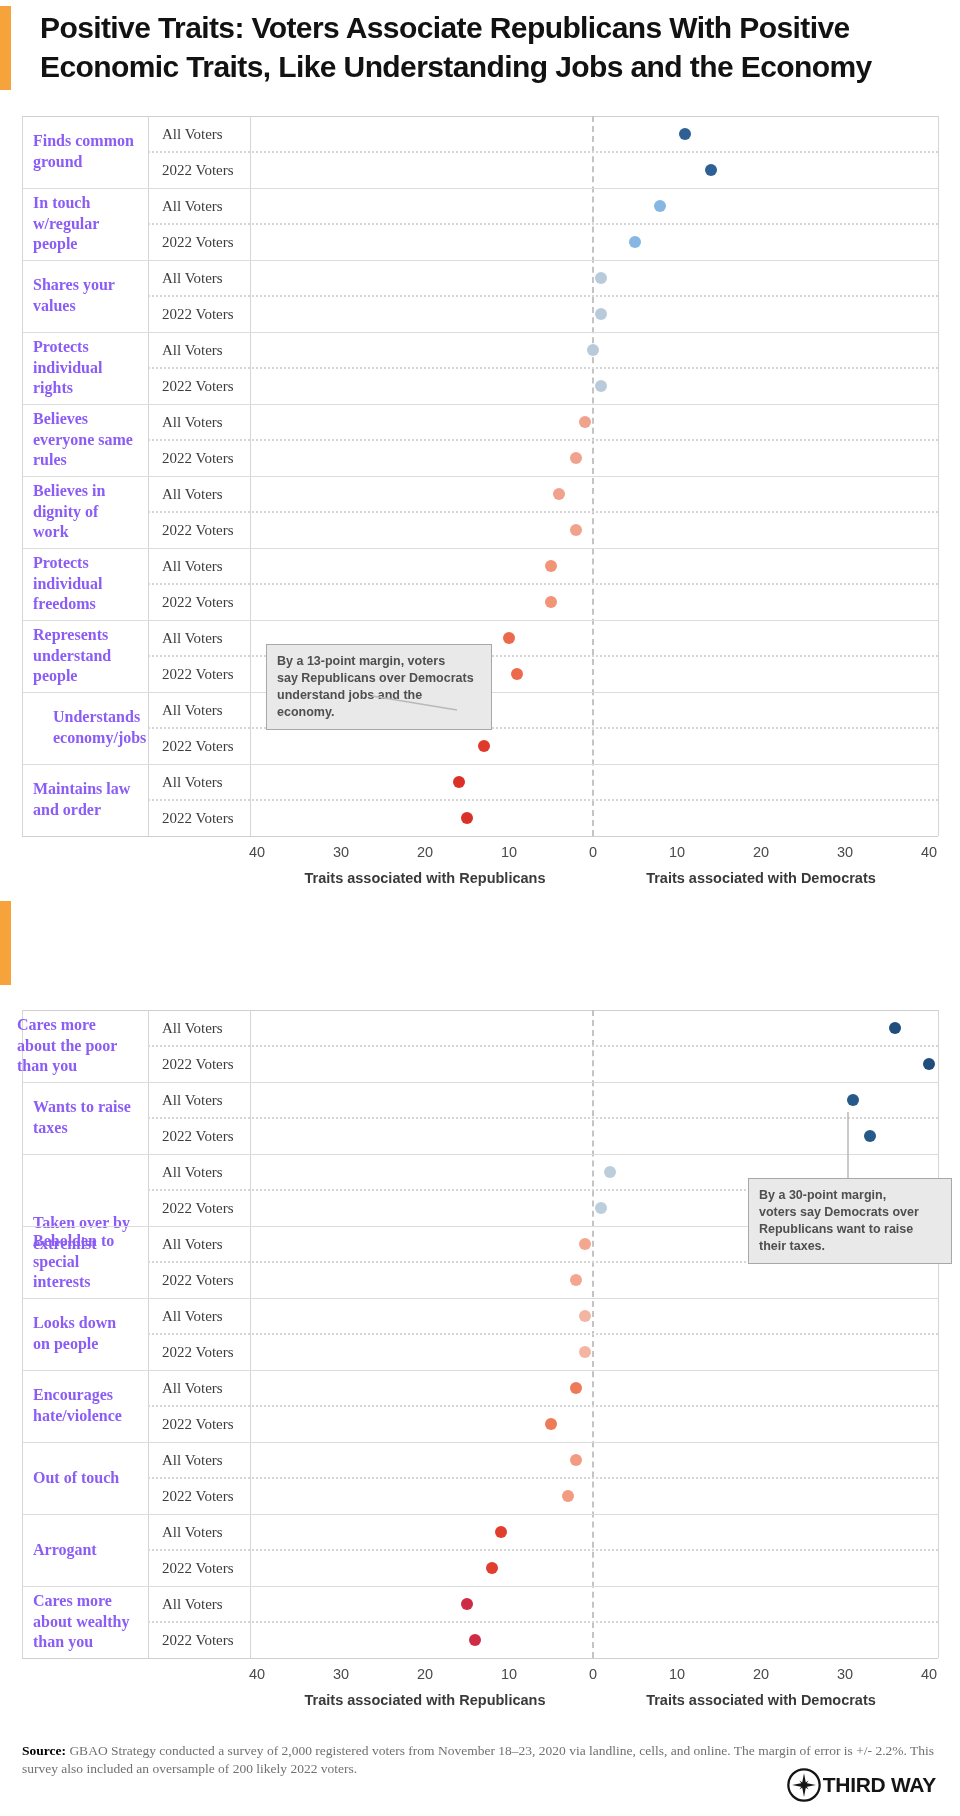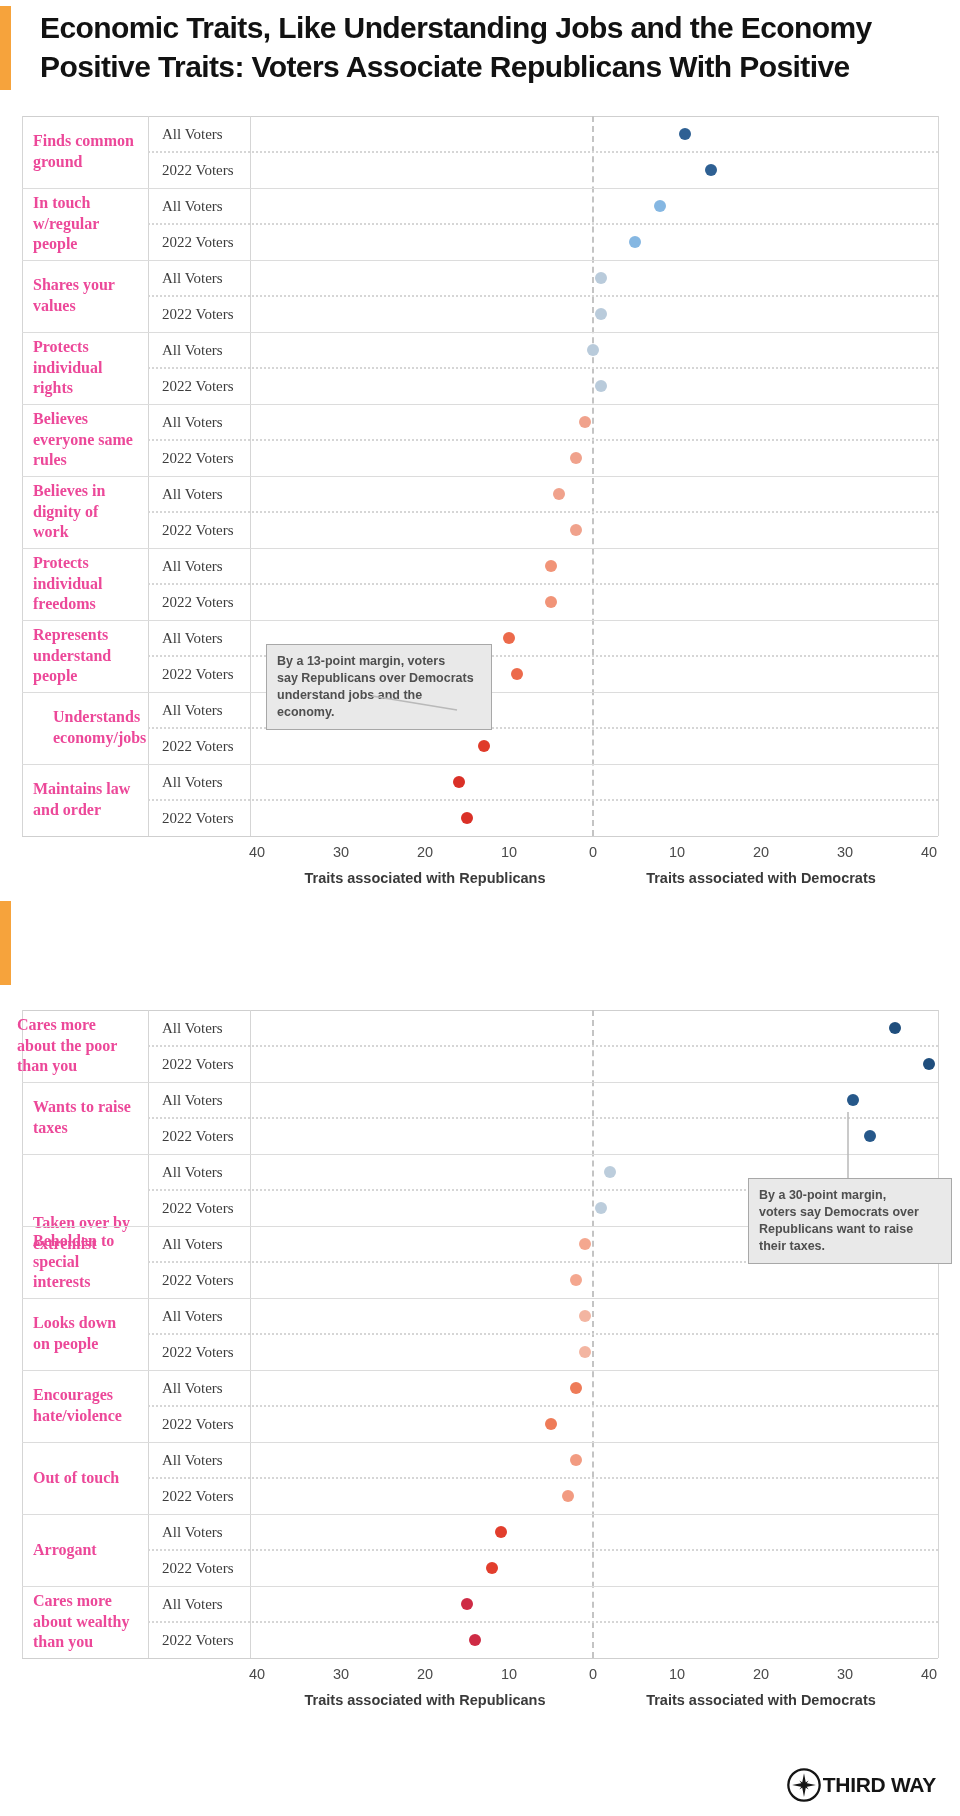--- a/index.html
+++ b/index.html
@@ -7,21 +7,21 @@
           font-family:"Liberation Sans",sans-serif;}
   .accent-bar{position:absolute;left:0;width:11px;background:#F6A33C;}
   .chart-title{position:absolute;left:40px;width:905px;font-family:"Liberation Sans",sans-serif;
                font-weight:700;font-size:30px;line-height:1.3;letter-spacing:-0.6px;color:#121212;}
   .sep-solid{position:absolute;height:0;border-top:1px solid #dcdcdc;}
   .sep-dotted{position:absolute;height:0;border-top:2px dotted #d6d6d6;}
   .vline{position:absolute;width:0;border-left:1px solid #d5d5d5;}
   .zeroline{position:absolute;width:0;border-left:2px dashed #c4c4c4;}
   .trait-label{position:absolute;display:flex;align-items:center;
                font-family:"Liberation Serif",serif;font-weight:700;font-size:16px;
-               line-height:1.3;color:#ec4899;}
+               line-height:1.3;color:#8b5cf6;}
   .voter-label{position:absolute;display:flex;align-items:center;
                font-family:"Liberation Serif",serif;font-size:15px;color:#3c3c3c;}
   .dot{position:absolute;width:12px;height:12px;border-radius:50%;}
   .tick{position:absolute;width:44px;text-align:center;font-size:14.5px;font-weight:500;color:#4a4a4a;}
   .axis-caption{position:absolute;width:300px;text-align:center;font-size:14.5px;font-weight:700;color:#3a3a3a;}
   .annotation{position:absolute;background:#e9e9e9;border:1px solid #a8a8a8;
               padding:8px 10px;font-size:12.5px;font-weight:700;line-height:1.35;color:#4f4f4f;}
   #leader-svg{position:absolute;left:0;top:0;pointer-events:none;}
   .source{position:absolute;left:22px;top:1742px;width:930px;
           font-family:"Liberation Serif",serif;font-size:13.5px;line-height:1.35;color:#707070;}
@@ -30,22 +30,22 @@
   .logo-text{font-weight:700;font-size:21px;letter-spacing:-0.3px;color:#141414;}
 </style>
 </head>
 <body>
 
 <div id="canvas">
 
   <div id="chart-0">
       <div class="accent-bar" style="top: 6px; height: 84px; background: rgb(246, 163, 60);"></div>
       <div class="chart-title" style="top: 8px;">
+        <div>Positive Traits: Voters Associate Republicans With Positive</div>
         <div>Economic Traits, Like Understanding Jobs and the Economy</div>
-        <div>Positive Traits: Voters Associate Republicans With Positive</div>
       </div>
       <div class="sep-solid" style="left: 22px; top: 116px; width: 916px; border-top-color: rgb(207, 207, 207);"></div>
       <div class="sep-solid" style="left: 22px; top: 836px; width: 916px; border-top-color: rgb(207, 207, 207);"></div>
       <div class="vline" style="left: 22px; top: 116px; height: 720px;"></div>
       <div class="vline" style="left: 148px; top: 116px; height: 720px;"></div>
       <div class="vline" style="left: 250px; top: 116px; height: 720px;"></div>
       <div class="vline" style="left: 938px; top: 116px; height: 720px;"></div>
       <div class="zeroline" style="left: 592px; top: 116px; height: 720px;"></div>
       <div class="sep-dotted" style="left: 148px; top: 151px; width: 790px;"></div>
       <div class="trait-label" style="left: 33px; top: 116px; width: 104px; height: 72px;">Finds common ground</div>
@@ -223,20 +223,24 @@
         <div>Republicans want to raise</div>
         <div>their taxes.</div>
       </div>
     </div>
 
   <svg id="leader-svg" width="960" height="1816">
     <line x1="372" y1="696" x2="457" y2="710" stroke="#b9b9b9" stroke-width="1.5"></line>
     <line x1="848" y1="1112" x2="848" y2="1178" stroke="#b9b9b9" stroke-width="1.5"></line>
   </svg>
 
+  <div class="source">
+    <b>Source:</b>
+    <span>GBAO Strategy conducted a survey of 2,000 registered voters from November 18–23, 2020 via landline, cells, and online. The margin of error is +/- 2.2%. This survey also included an oversample of 200 likely 2022 voters.</span>
+  </div>
 
   <div class="logo">
     <svg width="38" height="38" viewBox="-20 -20 40 40">
       <circle cx="0" cy="0" r="16.5" fill="none" stroke="#141414" stroke-width="2.4"></circle>
       <path d="M0,-12.5 L2,-2 L12.5,0 L2,2 L0,12.5 L-2,2 L-12.5,0 L-2,-2 Z" fill="#141414"></path>
       <path d="M0,-12.5 L2,-2 L12.5,0 L2,2 L0,12.5 L-2,2 L-12.5,0 L-2,-2 Z" fill="#141414" transform="rotate(45) scale(0.55)"></path>
     </svg>
     <span class="logo-text">THIRD WAY</span>
   </div>
 

